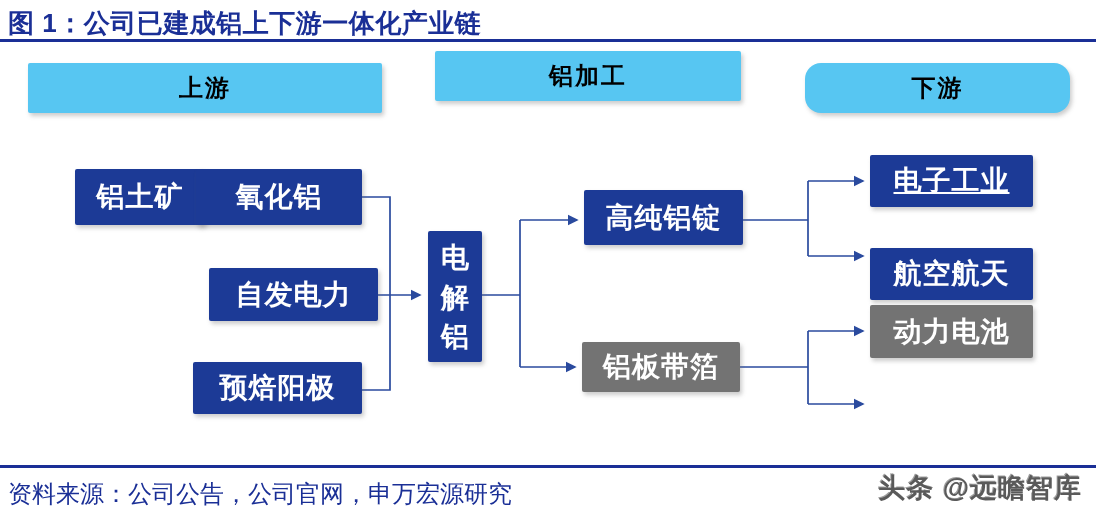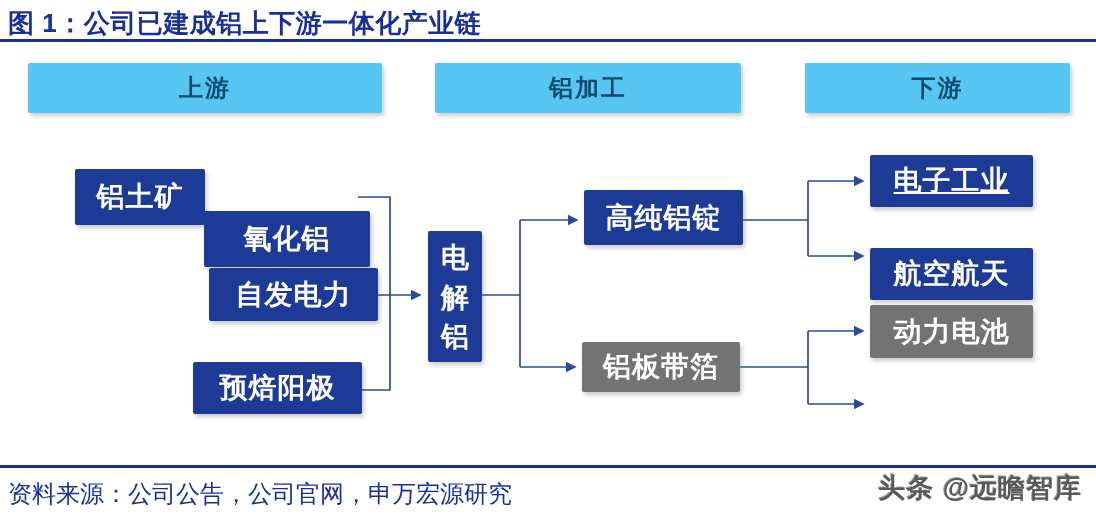--- a/index.html
+++ b/index.html
@@ -15,44 +15,44 @@
     font-size: 26px; font-weight: bold; color: #1a2f96; letter-spacing: 0.5px;
     white-space: nowrap;
   }
   .title-rule {
     position: absolute; left: 0; top: 39px; width: 1096px; height: 3px;
     background: #1a2f96;
   }
 
   .col-header {
     position: absolute; height: 50px;
-    background: #57c6f2; color: #0c4a6e;
+    background: #57c6f2; color: #000000;
     font-size: 24px; font-weight: bold;
     display: flex; align-items: center; justify-content: center;
     border-radius: 2px;
     box-shadow: 2px 3px 4px rgba(110,110,110,0.35);
     letter-spacing: 2px;
   }
   .hdr-upstream   { left: 28px;  top: 63px; width: 354px; }
-  .hdr-processing { left: 435px; top: 63px; width: 306px; }
-  .hdr-downstream { left: 805px; top: 63px; width: 265px; }
+  .hdr-processing { left: 435px; top: 51px; width: 306px; }
+  .hdr-downstream { left: 805px; top: 63px; width: 265px; border-radius: 16px; }
 
   .node {
     position: absolute;
     color: #ffffff; font-size: 28px; font-weight: bold;
     display: flex; align-items: center; justify-content: center;
     border-radius: 2px;
     box-shadow: 2px 3px 4px rgba(110,110,110,0.35);
     letter-spacing: 1px;
   }
   .navy { background: #1c3a96; }
   .red  { background: #737373; }
 
   .n-bauxite   { left: 27px;  top: 169px; width: 130px; height: 56px; margin-left: 48px; }
-  .n-alumina   { left: 204px; top: 169px; width: 166px; height: 56px; margin-top: 42px; }
+  .n-alumina   { left: 196px; top: 169px; width: 166px; height: 56px; }
   .n-power     { left: 193px; top: 268px; width: 169px; height: 53px; margin-left: 16px; }
   .n-anode     { left: 193px; top: 362px; width: 169px; height: 52px; }
   .n-electro   { left: 428px; top: 231px; width: 54px;  height: 131px;
                  line-height: 1.42; word-break: break-all; text-align: center;
                  padding-top: 2px; letter-spacing: 0; }
   .n-ingot     { left: 584px; top: 190px; width: 159px; height: 55px; }
   .n-foil      { left: 582px; top: 342px; width: 158px; height: 50px; }
   .n-electron  { left: 870px; top: 155px; width: 163px; height: 52px; text-decoration: underline; }
   .n-aero      { left: 870px; top: 248px; width: 163px; height: 52px; }
   .n-battery   { left: 870px; top: 305px; width: 163px; height: 53px; }

